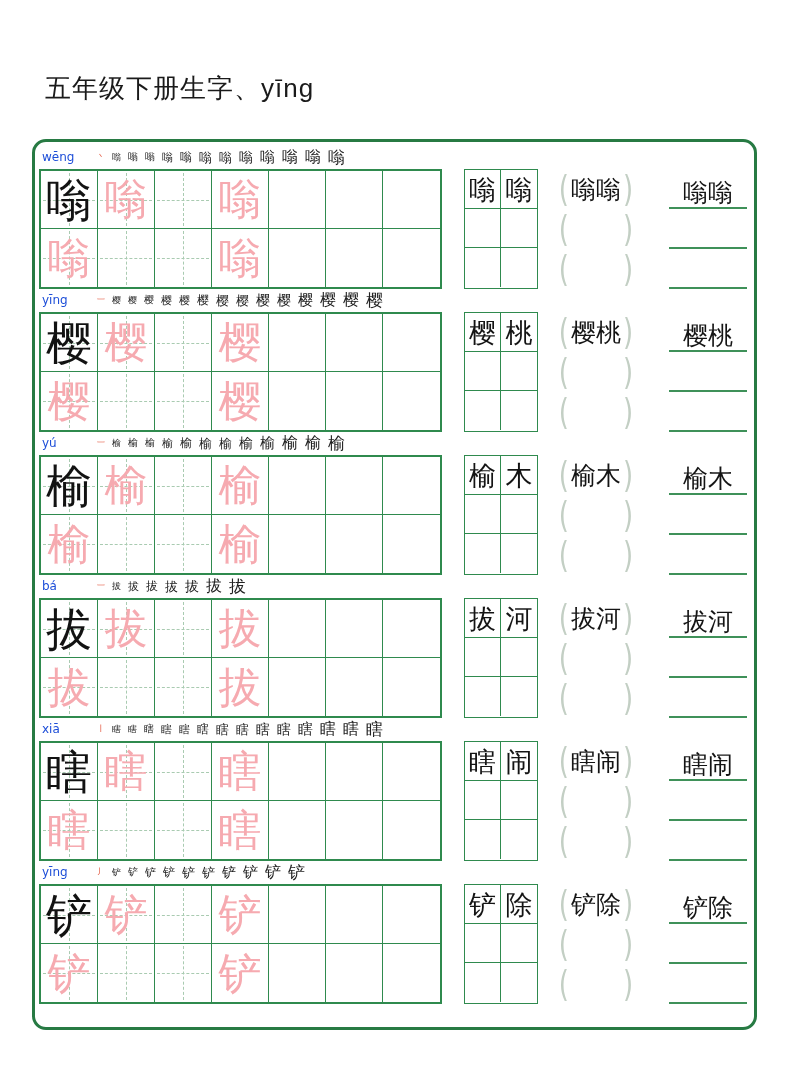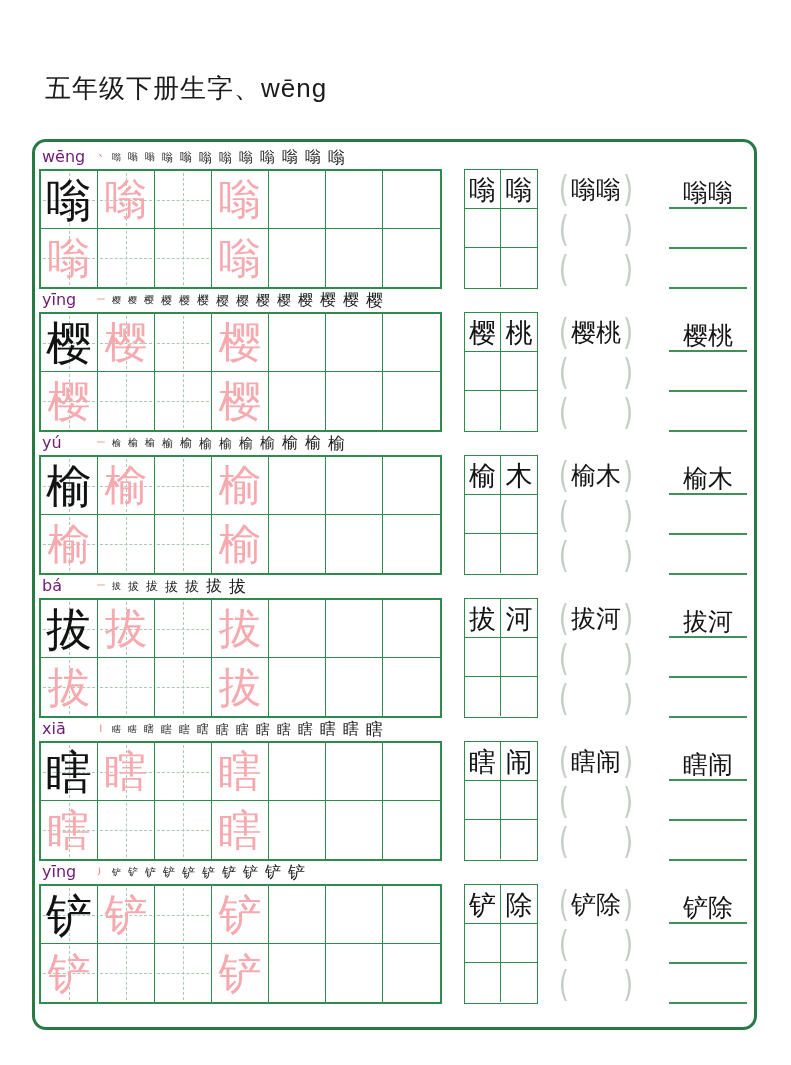--- a/index.html
+++ b/index.html
@@ -30,21 +30,21 @@
     padding:3px 0 0 3px;background:#fff;
   }
 
   .row-block{height:143px;}
   .row-header{
     height:24px;display:flex;align-items:center;gap:9px;
     padding-left:4px;
   }
   .pinyin{
     font-family:"DejaVu Sans",sans-serif;
-    font-size:16px;color:#701a75;min-width:46px;line-height:22px;
+    font-size:12px;color:#1d4ed8;min-width:46px;line-height:22px;
   }
   .strokes{display:flex;align-items:center;gap:7px;height:22px;}
   .stroke-pane{
     font-family:"DejaVu Serif",serif;
     color:#222;line-height:1;white-space:nowrap;
   }
 
   .row-body{display:flex;align-items:flex-start;padding-left:1px;}
 
   .practice-grid{
@@ -99,21 +99,21 @@
     display:block;width:100%;text-align:center;
     border-bottom:2px solid var(--uline);
     font-family:"DejaVu Serif",serif;font-size:25px;color:#141414;
     line-height:1;padding-bottom:2px;min-height:4px;
   }
 </style>
 </head>
 <body>
 
 <div class="page">
-  <div class="title">五年级下册生字、wēng</div>
+  <div class="title">五年级下册生字、yīng</div>
   <div class="sheet" id="sheet">
   <div class="row-block">
     <div class="row-header">
       <span class="pinyin">wēng</span>
       <span class="strokes">
             <span class="stroke-pane" style="font-size: 8px; color: rgb(224, 73, 46);">丶</span>
             <span class="stroke-pane" style="font-size: 9px; color: rgb(34, 34, 34);">嗡</span>
             <span class="stroke-pane" style="font-size: 10px; color: rgb(34, 34, 34);">嗡</span>
             <span class="stroke-pane" style="font-size: 10px; color: rgb(34, 34, 34);">嗡</span>
             <span class="stroke-pane" style="font-size: 11px; color: rgb(34, 34, 34);">嗡</span>

